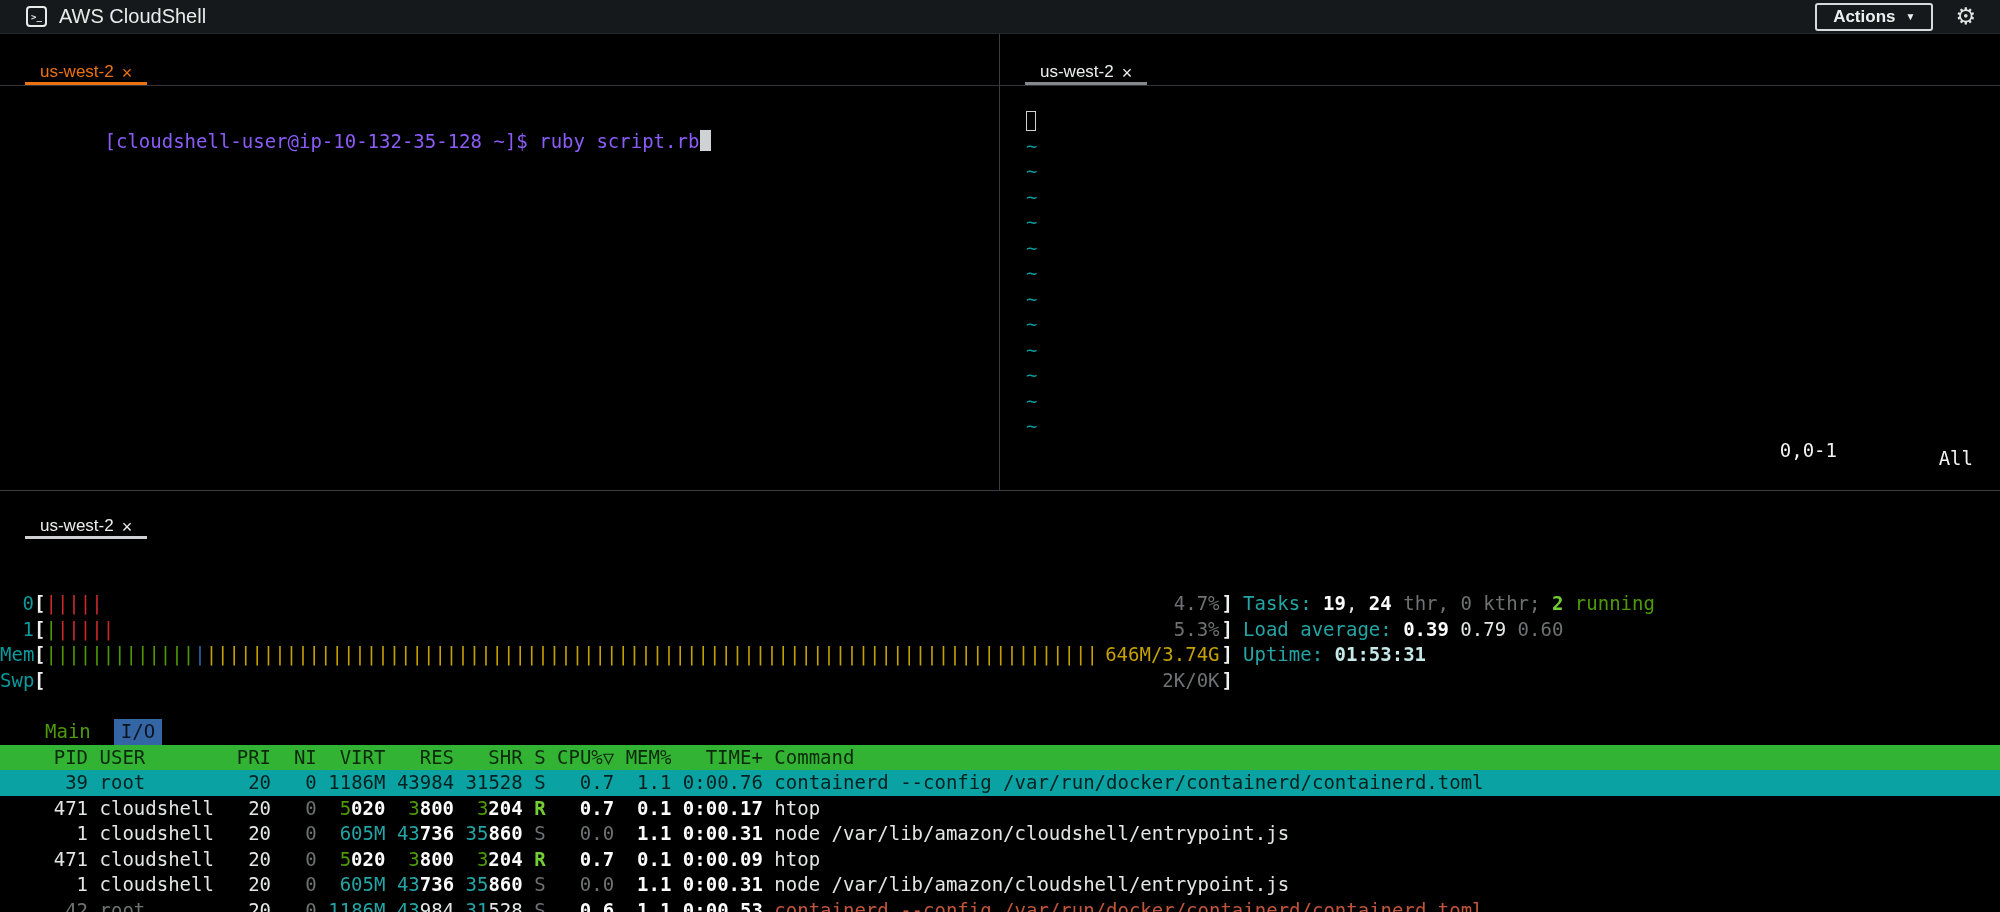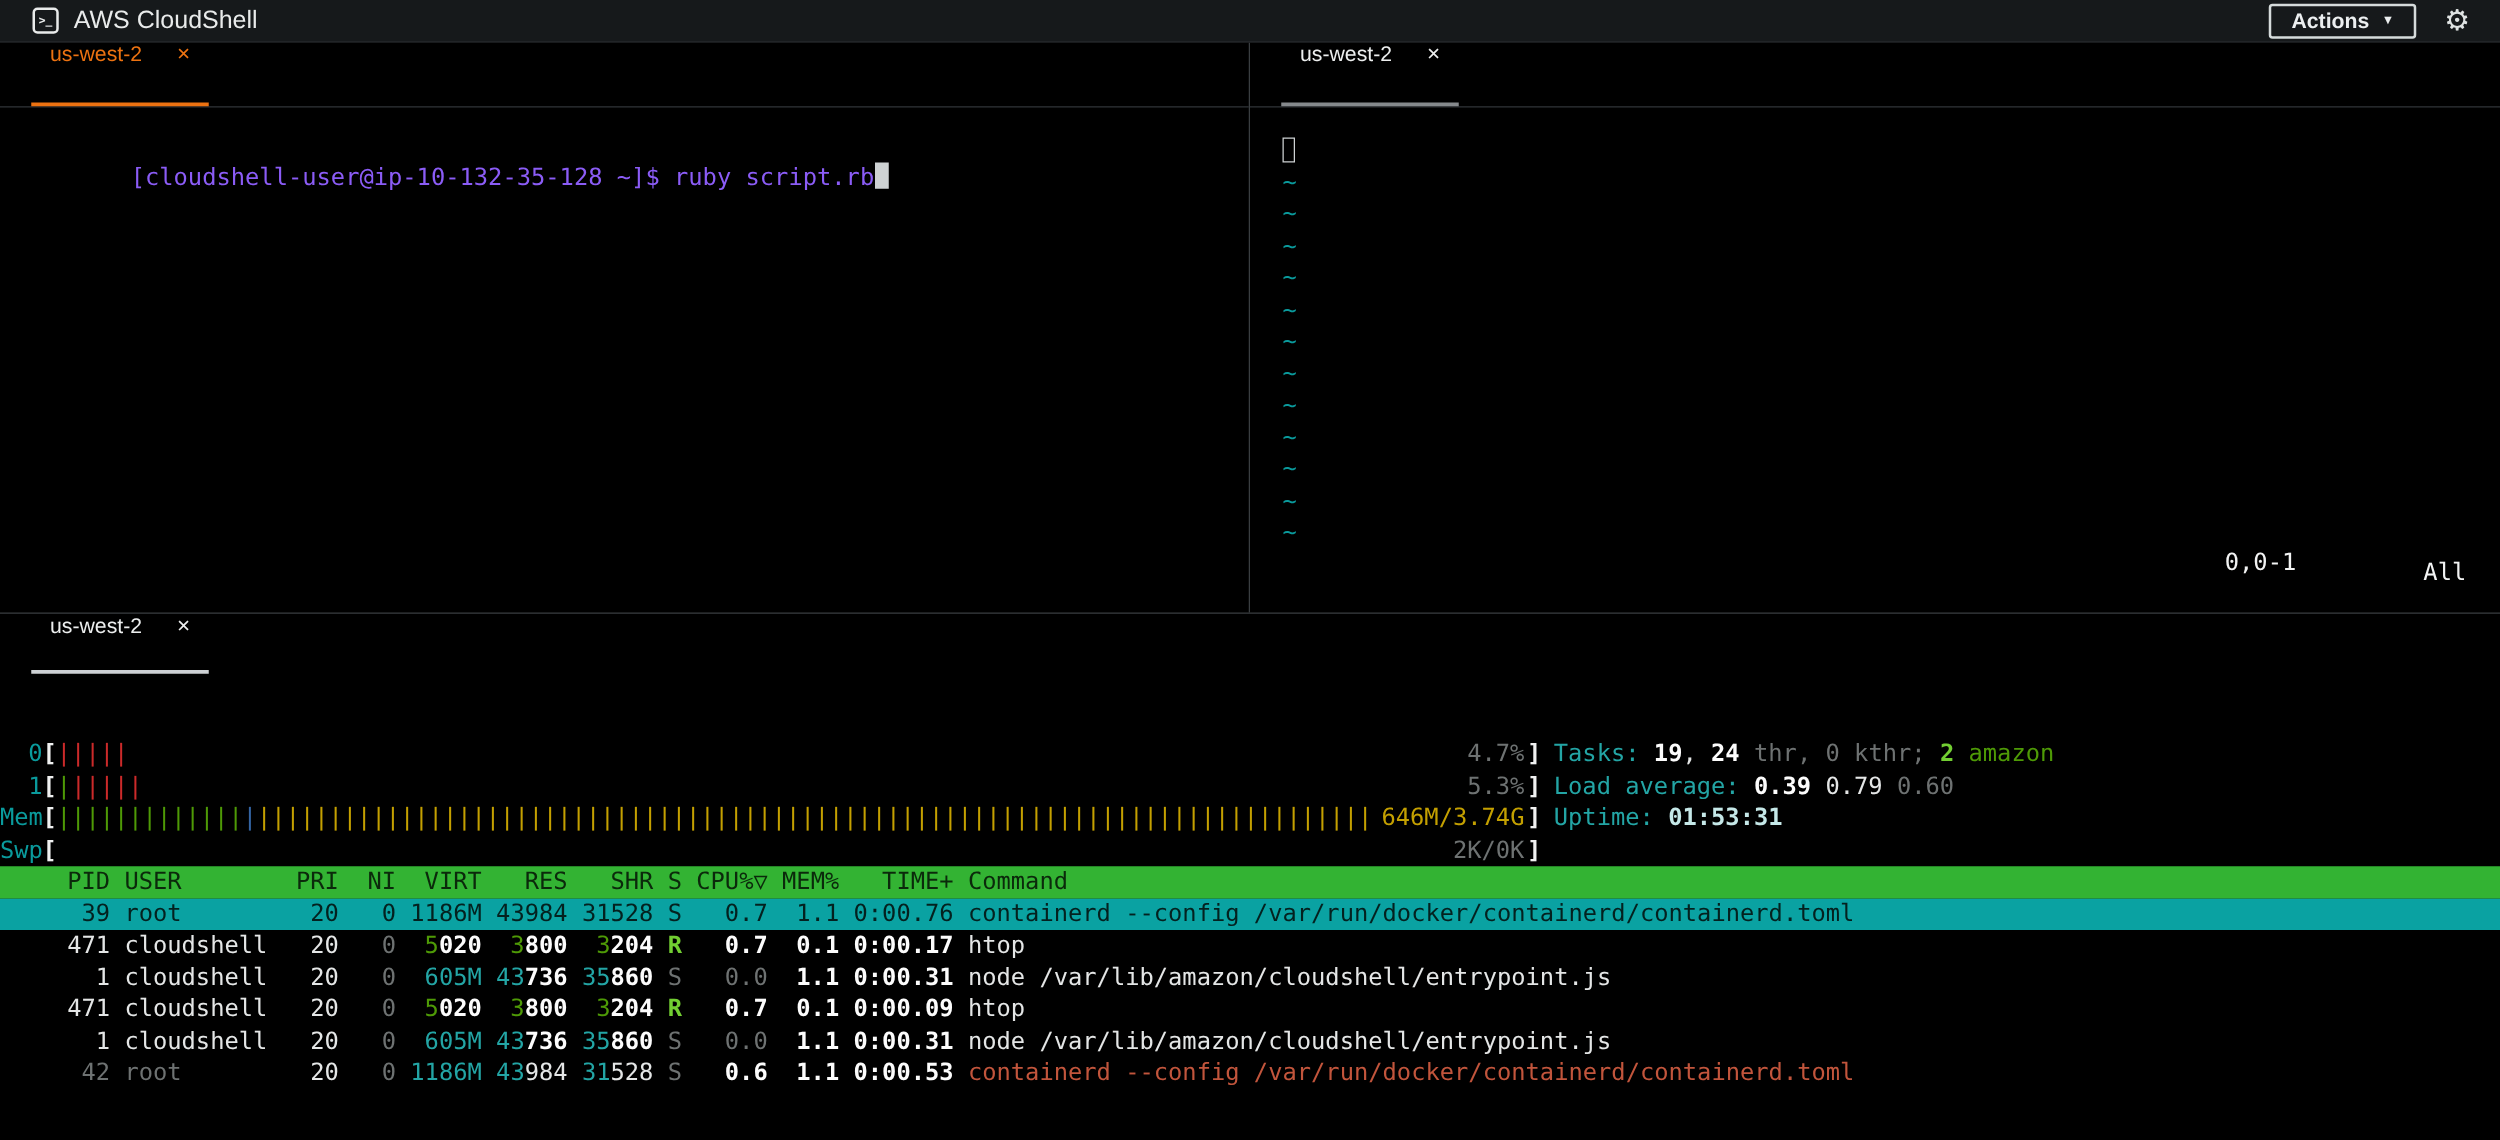--- a/index.html
+++ b/index.html
@@ -20,21 +20,21 @@
     border:2px solid #d5dbdb;border-radius:3px;padding:2px 16px;font-family:inherit;
     font-size:17px;font-weight:bold;cursor:pointer}
   .caret{font-size:10px}
   .gear{font-size:23px;line-height:1;color:#dfe3e3;cursor:pointer}
 
   
   .top-region{position:absolute;top:34px;left:0;width:2000px;height:456px;display:flex}
   .pane-left{width:1000px;border-right:1px solid #3a3e41}
   .pane-right{flex:1;position:relative}
   .tabbar{height:52px;border-bottom:1px solid #313539;display:flex}
-  .tab{display:flex;align-items:flex-start;gap:28px;margin-left:25px;padding:0 15px;font-size:17px;
+  .tab{display:flex;align-items:flex-end;gap:8px;margin-left:25px;padding:0 15px;font-size:17px;
     border-bottom:3px solid transparent;cursor:pointer}
   .tab .tab-close{font-size:18px;line-height:1;cursor:pointer}
   .tab.active{color:#ec7211;border-bottom-color:#ec7211}
   .tab.gray{color:#eceeee;border-bottom-color:#85898c}
   .tab.plain{color:#eceeee;border-bottom-color:#cdd1d4}
 
   .term-content{padding:22px 10px 0 13px;white-space:pre;color:#8b5cf6}
   .cursor-block{display:inline-block;width:11px;height:21px;background:#ced2d3;vertical-align:-3px;margin-left:1px}
 
   .vim-content{position:relative;height:403px;padding:22px 0 0 26px;line-height:25.5px;color:#f2f3f3}
@@ -182,26 +182,30 @@
               <span class="mbracket">]</span>
             </div>
             <div class="meter-row">
               <span class="mlabel">Swp</span>
               <span class="mbracket">[</span>
               <span class="mbar"><span class="pipes"></span><span class="mval c-dim">2K/0K</span></span>
               <span class="mbracket">]</span>
             </div>
           </div>
         <div class="stats">
-          <div class="stat-line"><span class="c-teal">Tasks: </span><span class="c-wb">19</span><span class="c-w">, </span><span class="c-wb">24</span><span class="c-dim"> thr, </span><span class="c-dim">0</span><span class="c-dim"> kthr; </span><span class="c-greenb">2</span><span class="c-green"> amazon</span></div>
+          <div class="stat-line"><span class="c-teal">Tasks: </span><span class="c-wb">19</span><span class="c-w">, </span><span class="c-wb">24</span><span class="c-dim"> thr, </span><span class="c-dim">0</span><span class="c-dim"> kthr; </span><span class="c-greenb">2</span><span class="c-green"> running</span></div>
           <div class="stat-line"><span class="c-teal">Load average: </span><span class="c-wb">0.39 </span><span class="c-w">0.79 </span><span class="c-dim">0.60</span></div>
           <div class="stat-line"><span class="c-teal">Uptime: </span><span class="c-cyanb">01:53:31</span></div>
         </div>
       </div>
 
+      <div class="view-tabs">
+        <span class="vtab main">Main</span>
+        <span class="vtab io">I/O</span>
+      </div>
 
       <div class="ptable">
           <div class="prow thead"><span class="cell"><span class="c-th">PID</span></span><span class="cell"><span class="c-th">USER</span></span><span class="cell"><span class="c-th">PRI</span></span><span class="cell"><span class="c-th">NI</span></span><span class="cell"><span class="c-th">VIRT</span></span><span class="cell"><span class="c-th">RES</span></span><span class="cell"><span class="c-th">SHR</span></span><span class="cell"><span class="c-th">S</span></span><span class="cell"><span class="c-th">CPU%▽</span></span><span class="cell"><span class="c-th">MEM%</span></span><span class="cell"><span class="c-th">TIME+</span></span><span class="cell"><span class="c-th">Command</span></span></div>
           <div class="prow selected"><span class="cell"><span class="c-w">39</span></span><span class="cell"><span class="c-w">root</span></span><span class="cell"><span class="c-w">20</span></span><span class="cell"><span class="c-w">0</span></span><span class="cell"><span class="c-w">1186M</span></span><span class="cell"><span class="c-w">43984</span></span><span class="cell"><span class="c-w">31528</span></span><span class="cell"><span class="c-w">S</span></span><span class="cell"><span class="c-w">0.7</span></span><span class="cell"><span class="c-w">1.1</span></span><span class="cell"><span class="c-w">0:00.76</span></span><span class="cell"><span class="c-w">containerd --config /var/run/docker/containerd/containerd.toml</span></span></div>
           <div class="prow"><span class="cell"><span class="c-w">471</span></span><span class="cell"><span class="c-w">cloudshell</span></span><span class="cell"><span class="c-w">20</span></span><span class="cell"><span class="c-dim">0</span></span><span class="cell"><span class="c-green">5</span><span class="c-wb">020</span></span><span class="cell"><span class="c-green">3</span><span class="c-wb">800</span></span><span class="cell"><span class="c-green">3</span><span class="c-wb">204</span></span><span class="cell"><span class="c-greenb">R</span></span><span class="cell"><span class="c-wb">0.7</span></span><span class="cell"><span class="c-wb">0.1</span></span><span class="cell"><span class="c-wb">0:00.17</span></span><span class="cell"><span class="c-w">htop</span></span></div>
           <div class="prow"><span class="cell"><span class="c-w">1</span></span><span class="cell"><span class="c-w">cloudshell</span></span><span class="cell"><span class="c-w">20</span></span><span class="cell"><span class="c-dim">0</span></span><span class="cell"><span class="c-teal">605M</span></span><span class="cell"><span class="c-teal">43</span><span class="c-wb">736</span></span><span class="cell"><span class="c-teal">35</span><span class="c-wb">860</span></span><span class="cell"><span class="c-dim">S</span></span><span class="cell"><span class="c-dim">0.0</span></span><span class="cell"><span class="c-wb">1.1</span></span><span class="cell"><span class="c-wb">0:00.31</span></span><span class="cell"><span class="c-w">node /var/lib/amazon/cloudshell/entrypoint.js</span></span></div>
           <div class="prow"><span class="cell"><span class="c-w">471</span></span><span class="cell"><span class="c-w">cloudshell</span></span><span class="cell"><span class="c-w">20</span></span><span class="cell"><span class="c-dim">0</span></span><span class="cell"><span class="c-green">5</span><span class="c-wb">020</span></span><span class="cell"><span class="c-green">3</span><span class="c-wb">800</span></span><span class="cell"><span class="c-green">3</span><span class="c-wb">204</span></span><span class="cell"><span class="c-greenb">R</span></span><span class="cell"><span class="c-wb">0.7</span></span><span class="cell"><span class="c-wb">0.1</span></span><span class="cell"><span class="c-wb">0:00.09</span></span><span class="cell"><span class="c-w">htop</span></span></div>
           <div class="prow"><span class="cell"><span class="c-w">1</span></span><span class="cell"><span class="c-w">cloudshell</span></span><span class="cell"><span class="c-w">20</span></span><span class="cell"><span class="c-dim">0</span></span><span class="cell"><span class="c-teal">605M</span></span><span class="cell"><span class="c-teal">43</span><span class="c-wb">736</span></span><span class="cell"><span class="c-teal">35</span><span class="c-wb">860</span></span><span class="cell"><span class="c-dim">S</span></span><span class="cell"><span class="c-dim">0.0</span></span><span class="cell"><span class="c-wb">1.1</span></span><span class="cell"><span class="c-wb">0:00.31</span></span><span class="cell"><span class="c-w">node /var/lib/amazon/cloudshell/entrypoint.js</span></span></div>
           <div class="prow"><span class="cell"><span class="c-dim">42</span></span><span class="cell"><span class="c-dim">root</span></span><span class="cell"><span class="c-w">20</span></span><span class="cell"><span class="c-dim">0</span></span><span class="cell"><span class="c-teal">1186M</span></span><span class="cell"><span class="c-teal">43</span><span class="c-w">984</span></span><span class="cell"><span class="c-teal">31</span><span class="c-w">528</span></span><span class="cell"><span class="c-dim">S</span></span><span class="cell"><span class="c-wb">0.6</span></span><span class="cell"><span class="c-wb">1.1</span></span><span class="cell"><span class="c-wb">0:00.53</span></span><span class="cell"><span class="c-red">containerd --config /var/run/docker/containerd/containerd.toml</span></span></div>
         </div>

